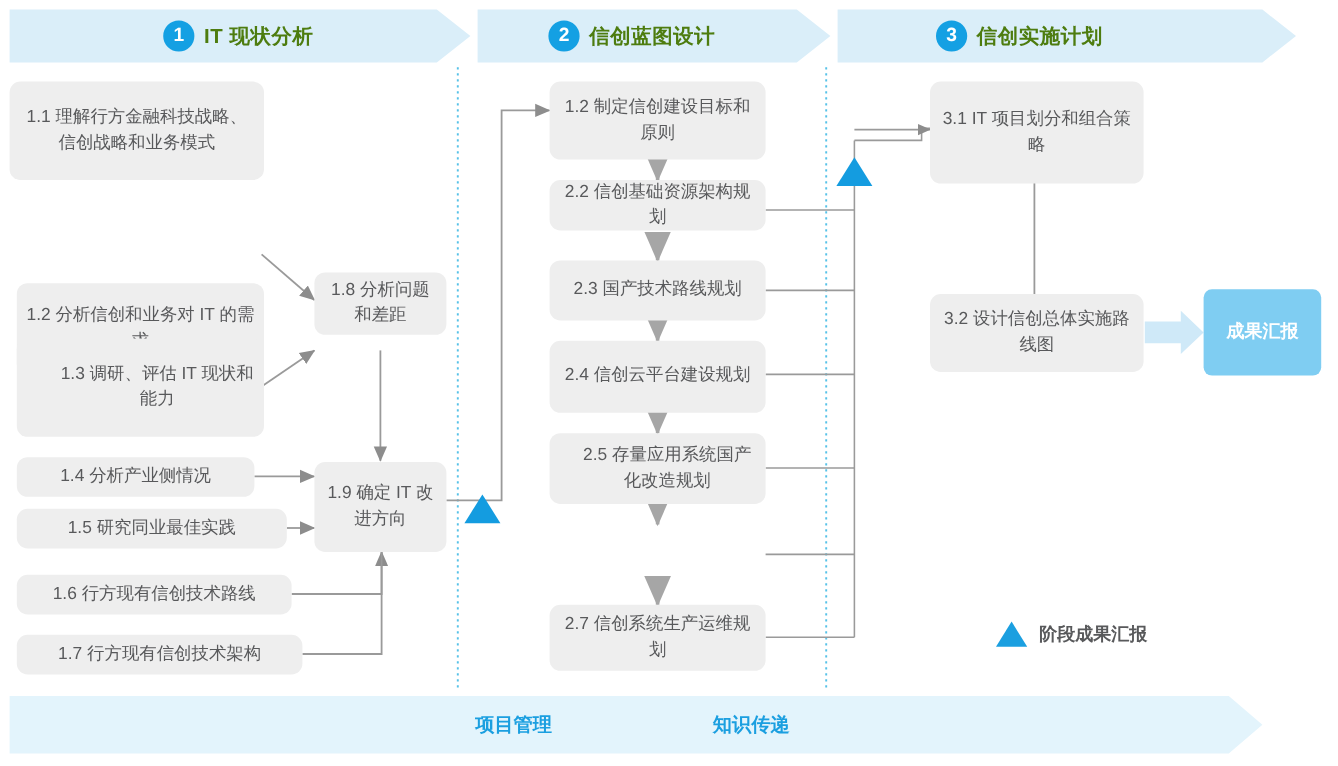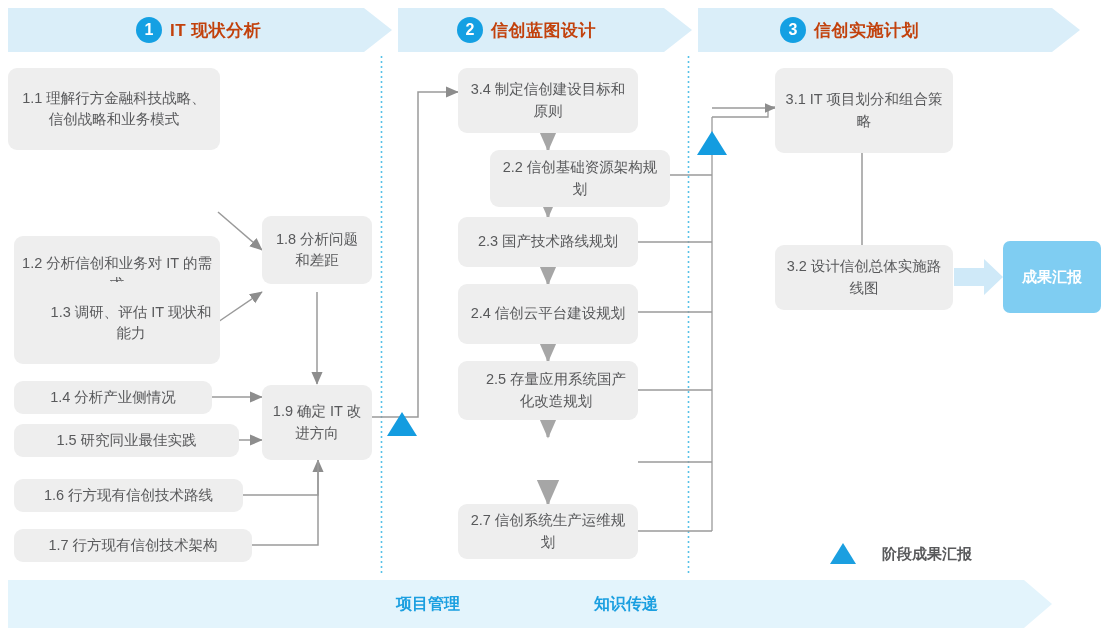--- a/index.html
+++ b/index.html
@@ -12,39 +12,39 @@
   svg.layer{position:absolute;left:0;top:0;width:1115px;height:638px;pointer-events:none;}
   .phase-label{
     position:absolute;display:flex;align-items:center;gap:8px;
     top:8px;height:44px;
   }
   .phase-num{
     width:26px;height:26px;border-radius:50%;background:#14a0e3;color:#fff;
     font-size:16px;font-weight:bold;display:flex;align-items:center;justify-content:center;
     line-height:1;
   }
-  .phase-text{color:#c2410c;font-size:17px;font-weight:bold;white-space:nowrap;letter-spacing:.5px;}
+  .phase-text{color:#4d7c0f;font-size:17px;font-weight:bold;white-space:nowrap;letter-spacing:.5px;}
 
   
   .box{
     position:absolute;background:#eeeeee;border-radius:9px;
     display:flex;align-items:center;justify-content:center;text-align:center;
     font-size:14.5px;line-height:1.45;color:#58595b;
     padding:0 8px;box-sizing:border-box;
   }
 
   
   .result-chip{
     position:absolute;background:#7fcdf2;border-radius:7px;color:#ffffff;
     font-size:15px;font-weight:bold;line-height:1.35;text-align:right;
     display:flex;align-items:center;justify-content:center;
   }
 
   
-  .legend{position:absolute;display:flex;align-items:flex-end;gap:26px;margin-top:25px;}
+  .legend{position:absolute;display:flex;align-items:center;gap:10px;}
   .legend-tri{
     width:0;height:0;border-left:13px solid transparent;border-right:13px solid transparent;
     border-bottom:21px solid #1b9fe0;
   }
   .legend-text{font-size:15px;font-weight:bold;color:#58595b;white-space:nowrap;}
 
   
   .band-label{position:absolute;color:#1b9fe0;font-size:16px;font-weight:bold;white-space:nowrap;}
 </style>
 </head>
@@ -134,25 +134,25 @@
     <span class="phase-text">信创实施计划</span>
   </div>
 
   <div class="box" style="left:8px;top:68px;width:212px;height:82px;">1.1 理解行方金融科技战略、信创战略和业务模式</div>
   <div class="box" style="left:14px;top:188px;width:206px;height:76px;margin-top:48px;">1.2 分析信创和业务对 IT 的需求</div>
   <div class="box" style="left:14px;top:282px;width:206px;height:82px;padding-left:36px;">1.3 调研、评估 IT 现状和能力</div>
   <div class="box" style="left:14px;top:381px;width:198px;height:33px;">1.4 分析产业侧情况</div>
   <div class="box" style="left:14px;top:424px;width:225px;height:33px;">1.5 研究同业最佳实践</div>
   <div class="box" style="left:14px;top:479px;width:229px;height:33px;">1.6 行方现有信创技术路线</div>
   <div class="box" style="left:14px;top:529px;width:238px;height:33px;">1.7 行方现有信创技术架构</div>
-  <div class="box" style="left:262px;top:216px;width:110px;height:68px;">1.8 分析问题和差距</div>
+  <div class="box" style="left:262px;top:227px;width:110px;height:52px;">1.8 分析问题和差距</div>
   <div class="box" style="left:262px;top:385px;width:110px;height:75px;">1.9 确定 IT 改进方向</div>
 
-  <div class="box" style="left:458px;top:68px;width:180px;height:65px;">3.4 制定信创建设目标和原则</div>
-  <div class="box" style="left:458px;top:150px;width:180px;height:57px;margin-left:32px;">2.2 信创基础资源架构规划</div>
+  <div class="box" style="left:458px;top:68px;width:180px;height:65px;">1.2 制定信创建设目标和原则</div>
+  <div class="box" style="left:458px;top:150px;width:180px;height:42px;">2.2 信创基础资源架构规划</div>
   <div class="box" style="left:458px;top:217px;width:180px;height:50px;">2.3 国产技术路线规划</div>
   <div class="box" style="left:458px;top:284px;width:180px;height:60px;">2.4 信创云平台建设规划</div>
   <div class="box" style="left:458px;top:361px;width:180px;height:59px;padding-left:24px;">2.5 存量应用系统国产化改造规划</div>
   <div class="box" style="left:458px;top:504px;width:180px;height:55px;">2.7 信创系统生产运维规划</div>
 
   <div class="box" style="left:775px;top:68px;width:178px;height:85px;">3.1 IT 项目划分和组合策略</div>
   <div class="box" style="left:775px;top:245px;width:178px;height:65px;">3.2 设计信创总体实施路线图</div>
 
   <div class="result-chip" style="left:1003px;top:241px;width:98px;height:72px;">成果汇报</div>
 

